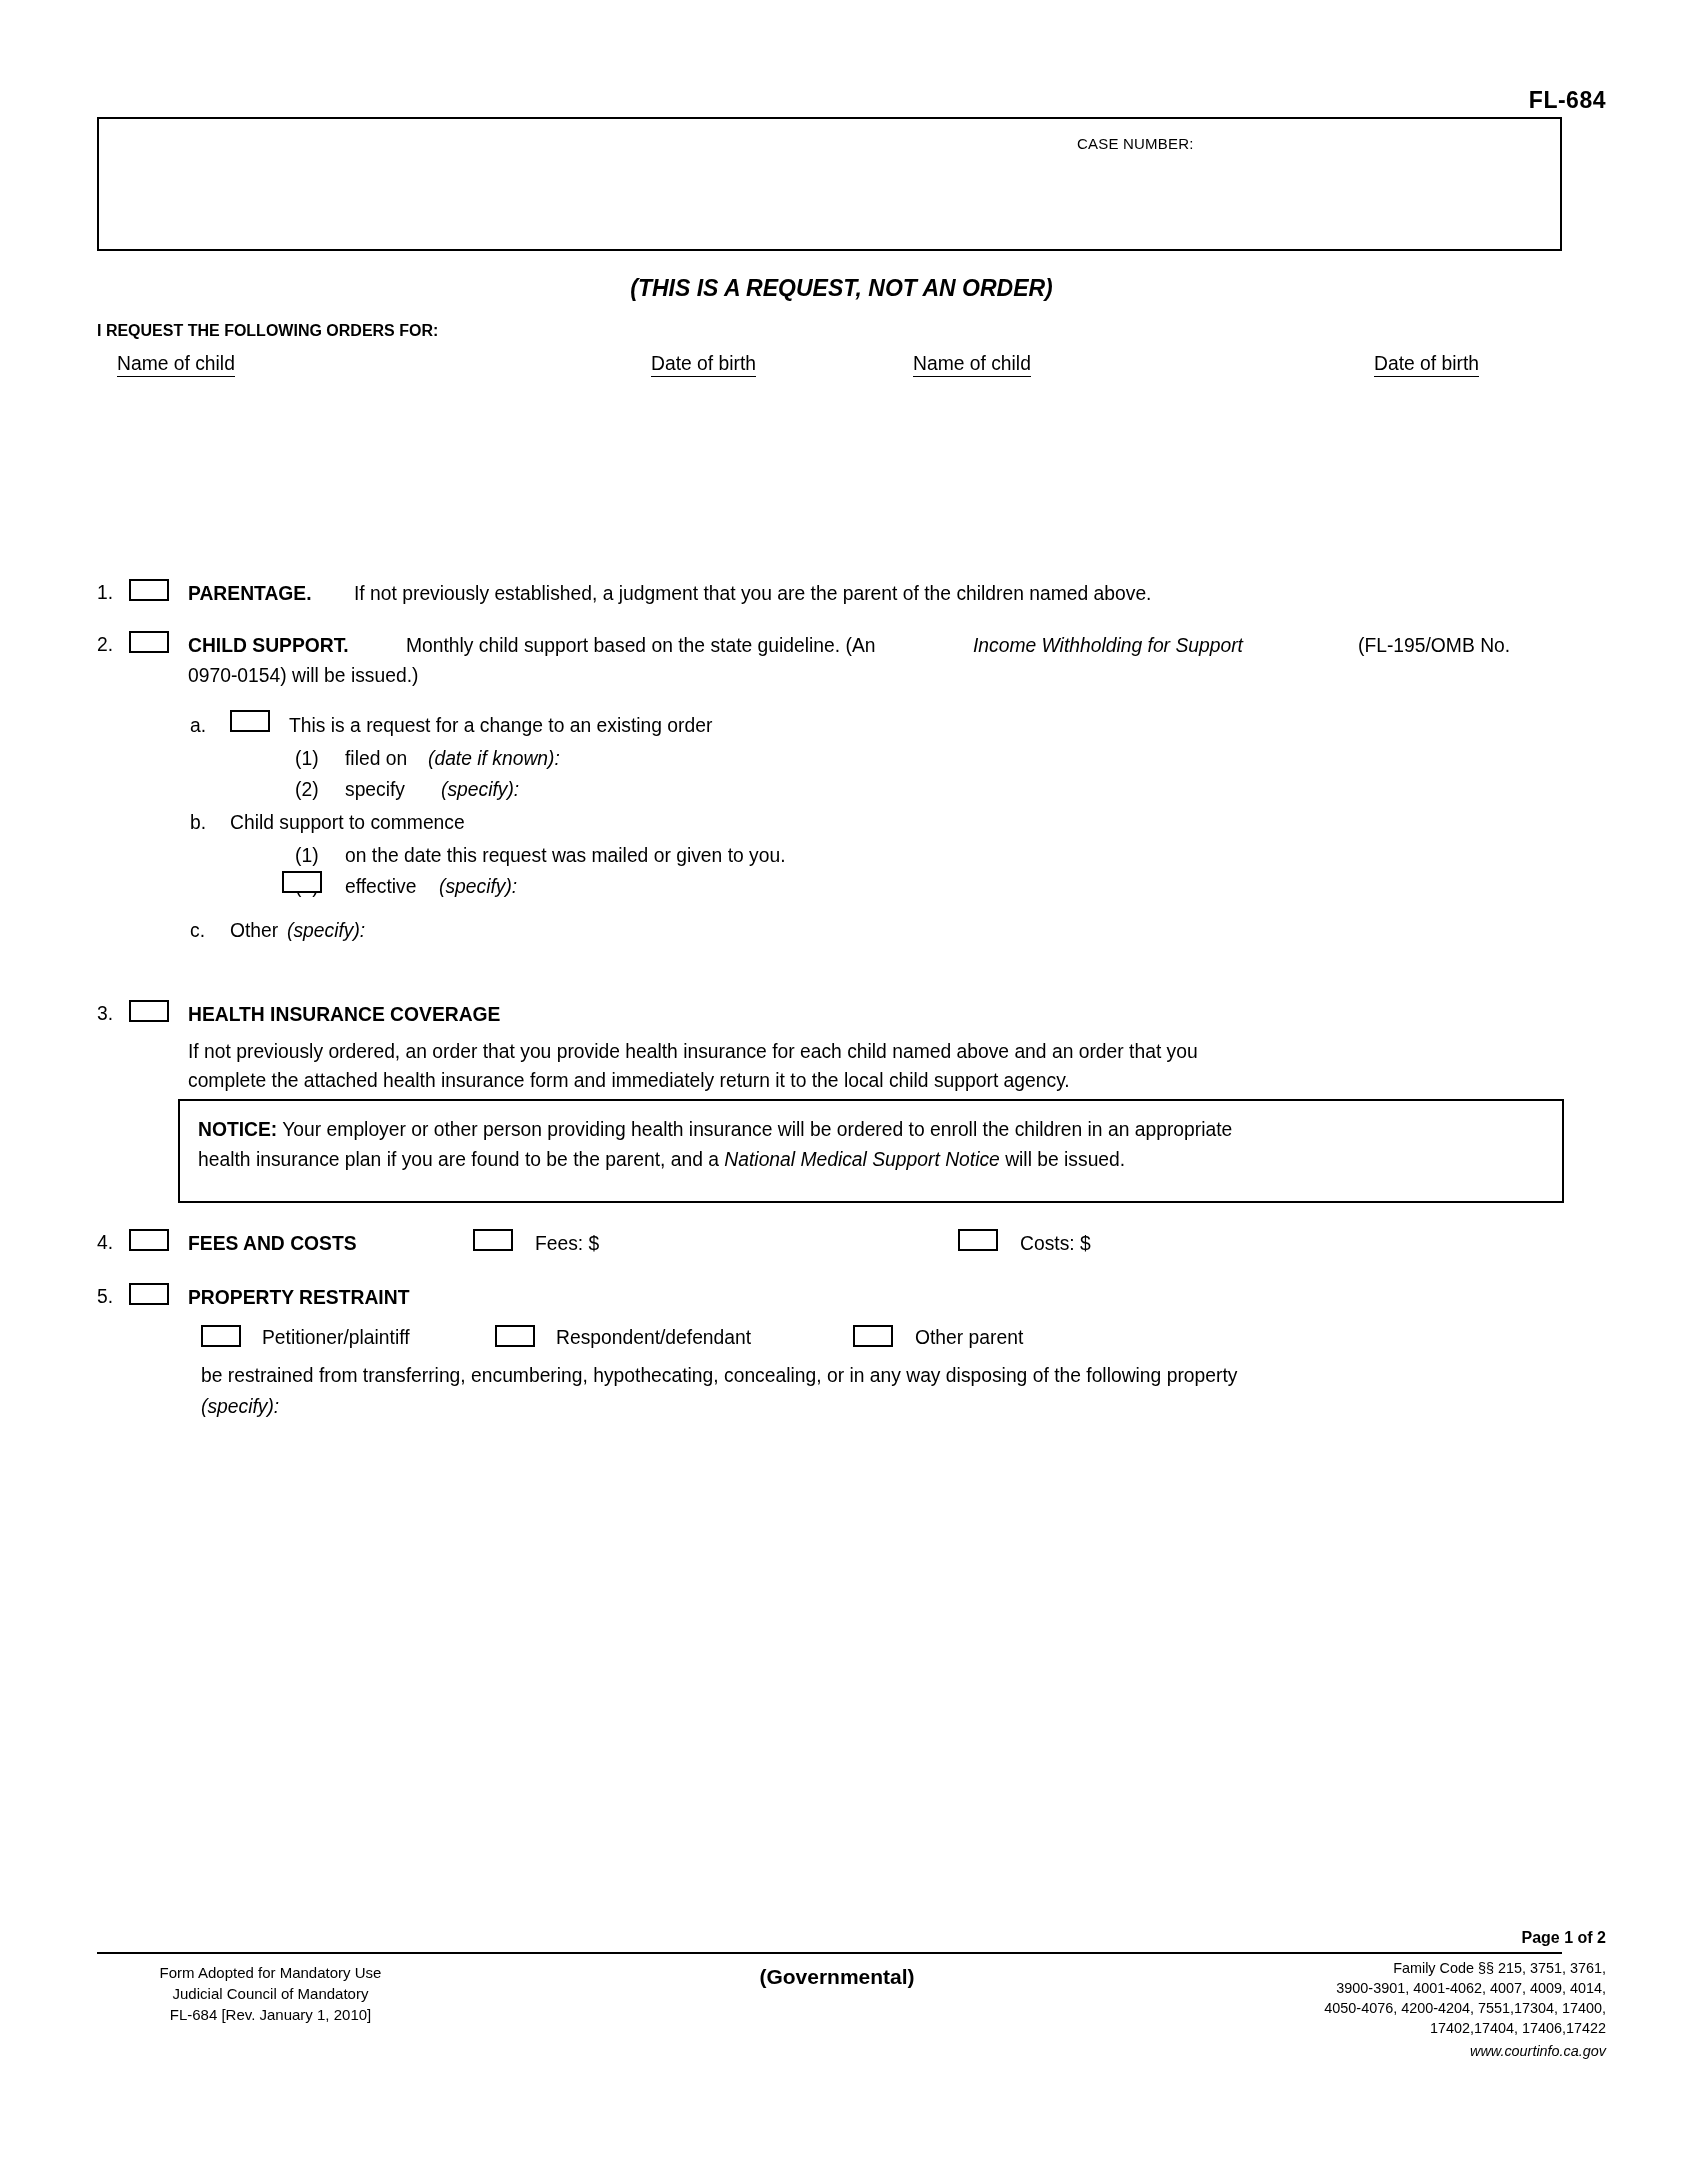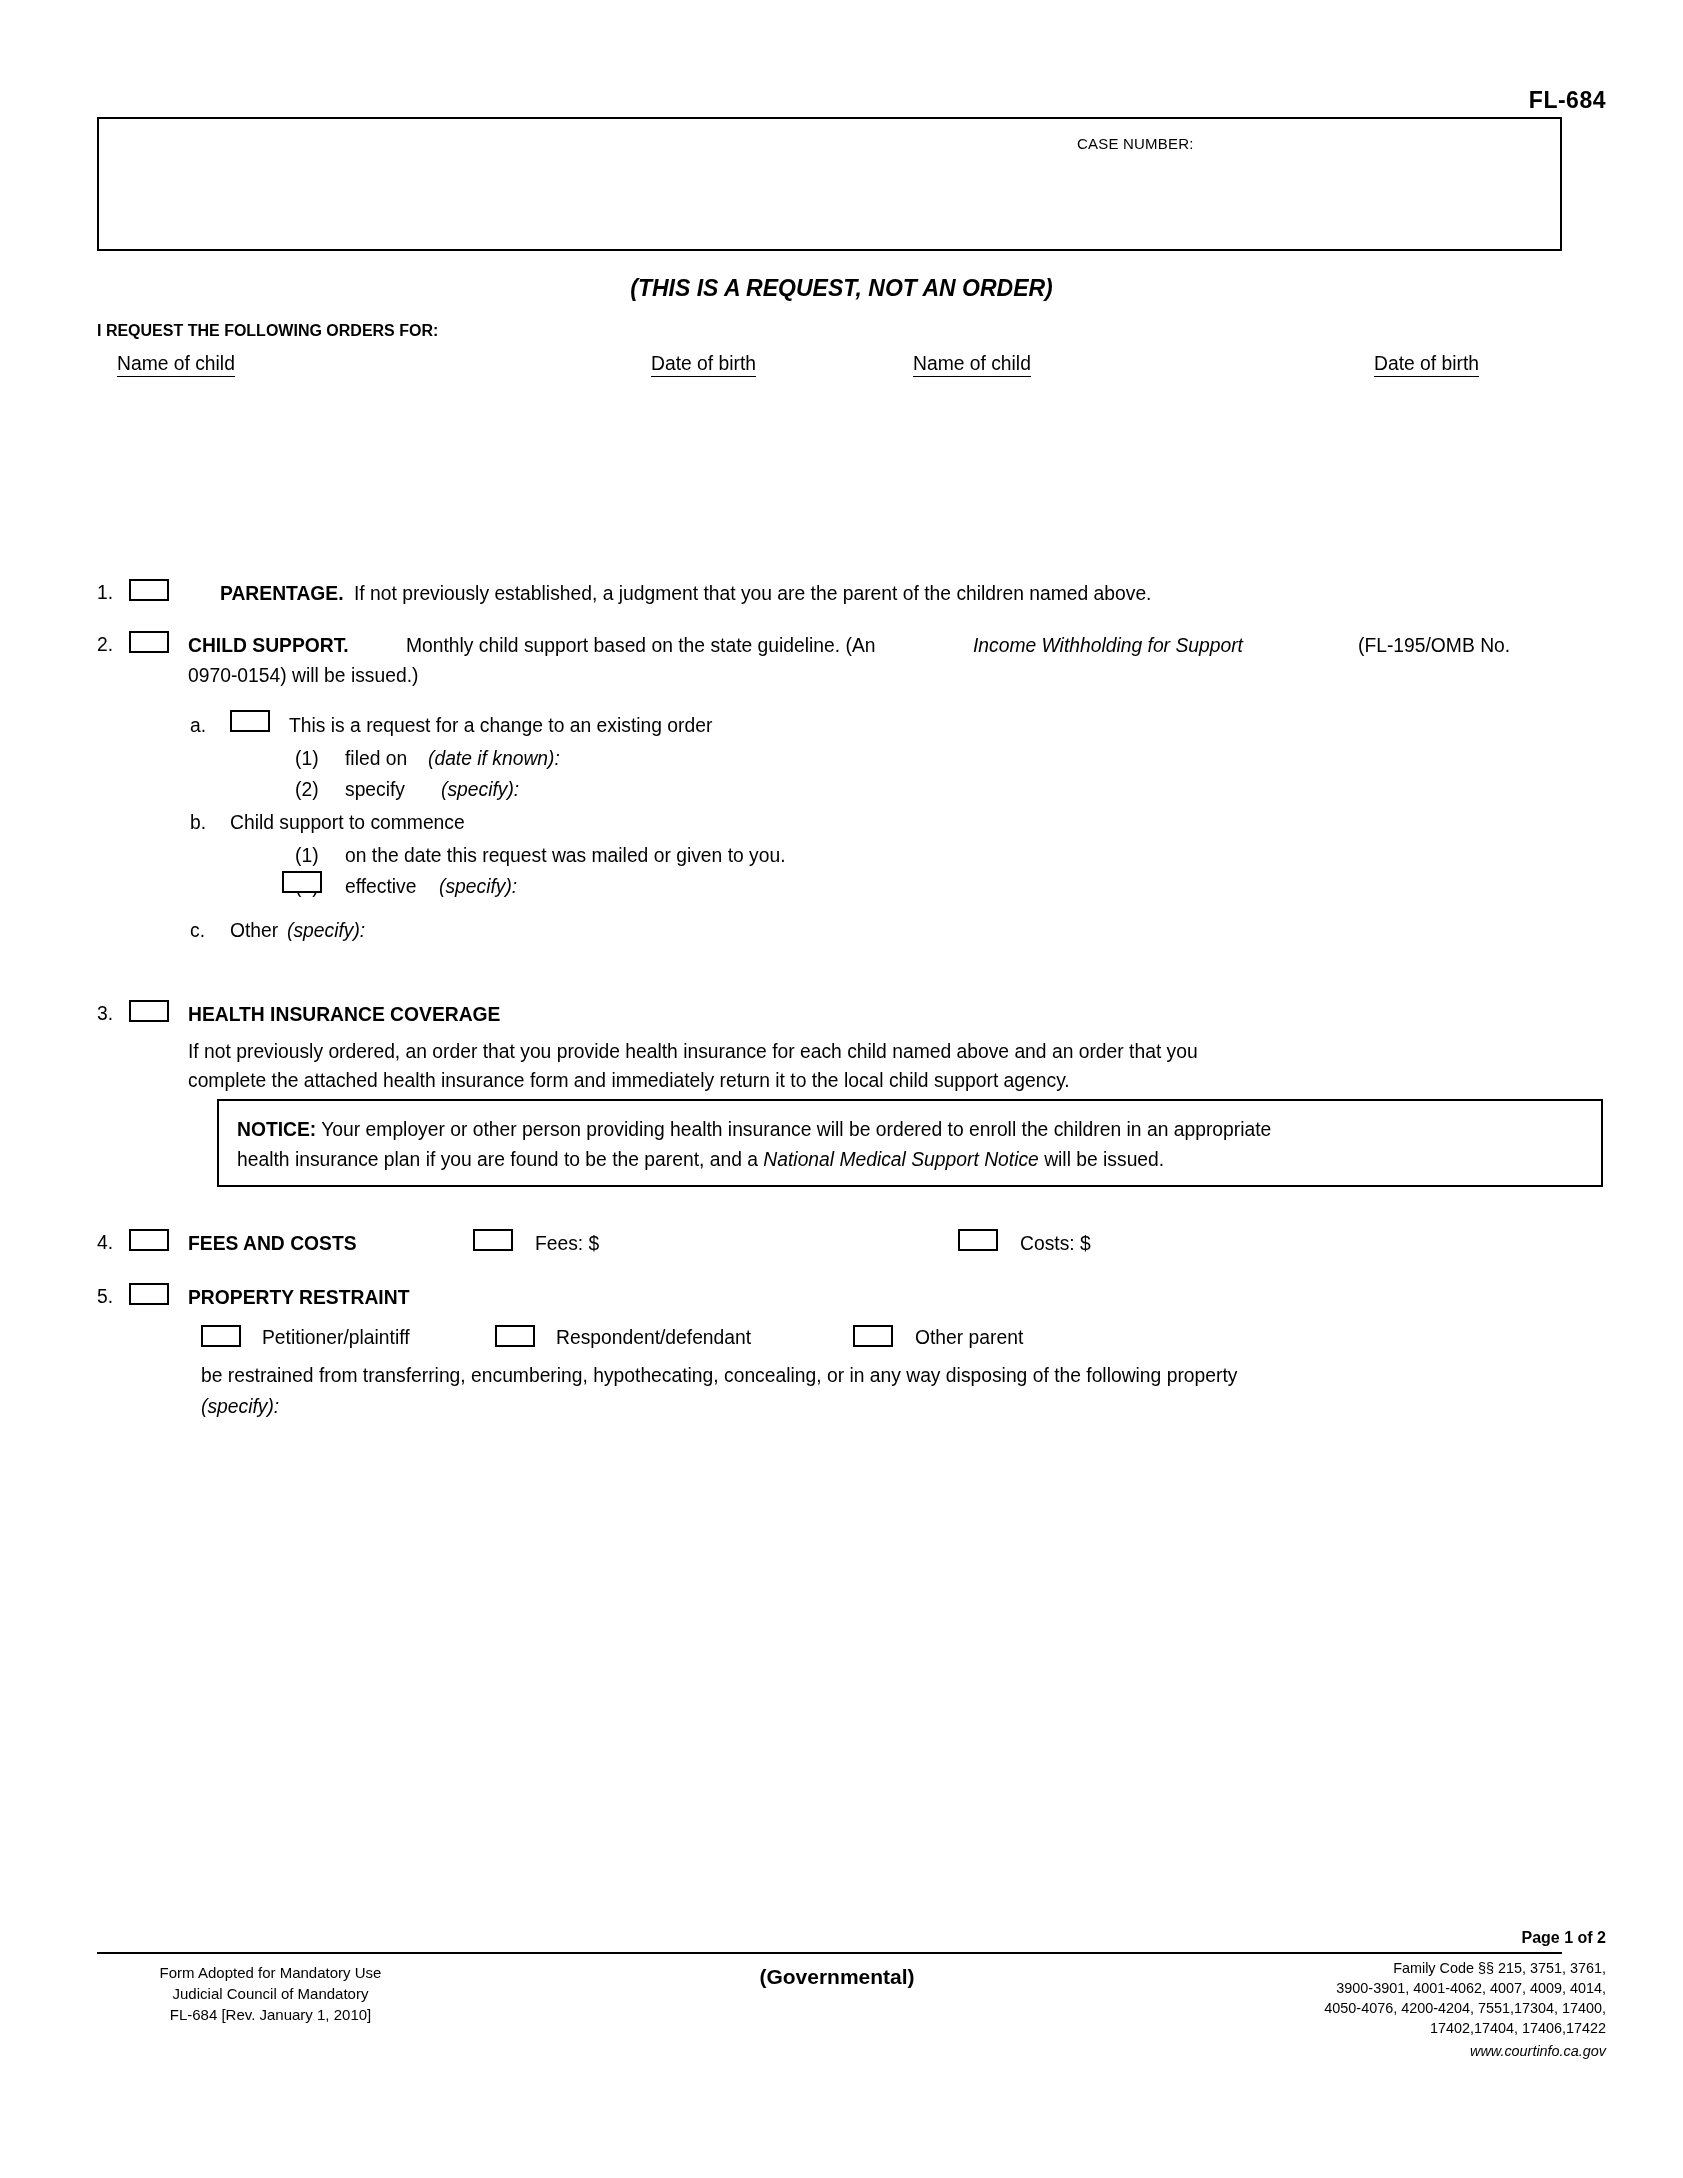--- a/index.html
+++ b/index.html
@@ -113,25 +113,24 @@
     line-height: 29px;
   }
   .bold { font-weight: bold; }
   .ital { font-style: italic; }
   
   .notice-box {
     position: absolute;
     left: 178px;
     top: 1099px;
     width: 1386px;
-    height: 88px;
+    height: 104px;
     border: 2px solid #000;
     box-sizing: border-box;
     padding: 14px 18px;
-    margin-left: 39px;
   }
   .notice-box .n-txt {
     font-size: 19.3px;
     line-height: 30px;
   }
   
   .page-of {
     position: absolute;
     right: 77px;
     top: 1929px;
@@ -200,21 +199,21 @@
   <div class="req-not-order">(THIS IS A REQUEST, NOT AN ORDER)</div>
   <div class="orders-for">I REQUEST THE FOLLOWING ORDERS FOR:</div>
 
   <div class="col-hdr ch1">Name of child</div>
   <div class="col-hdr ch2">Date of birth</div>
   <div class="col-hdr ch3">Name of child</div>
   <div class="col-hdr ch4">Date of birth</div>
 
   <div class="item-num" style="top:582px; left:97px;">1.</div>
   <div class="cbox cbox-lg" style="top:579px; left:129px;"></div>
-  <div class="txt bold" style="top:579px; left:188px;margin-left:32px;">PARENTAGE.</div>
+  <div class="txt bold" style="top:579px; left:188px;">PARENTAGE.</div>
   <div class="txt" style="top:579px; left:354px;">If not previously established, a judgment that you are the parent of the children named above.</div>
 
   <div class="item-num" style="top:634px; left:97px;">2.</div>
   <div class="cbox cbox-lg" style="top:631px; left:129px;"></div>
   <div class="txt bold" style="top:631px; left:188px;">CHILD SUPPORT.</div>
   <div class="txt" style="top:631px; left:406px;">Monthly child support based on the state guideline. (An</div>
   <div class="txt ital" style="top:631px; left:973px;">Income Withholding for Support</div>
   <div class="txt" style="top:631px; left:1358px;">(FL-195/OMB No.</div>
   <div class="txt" style="top:661px; left:188px;">0970-0154) will be issued.)</div>
 

